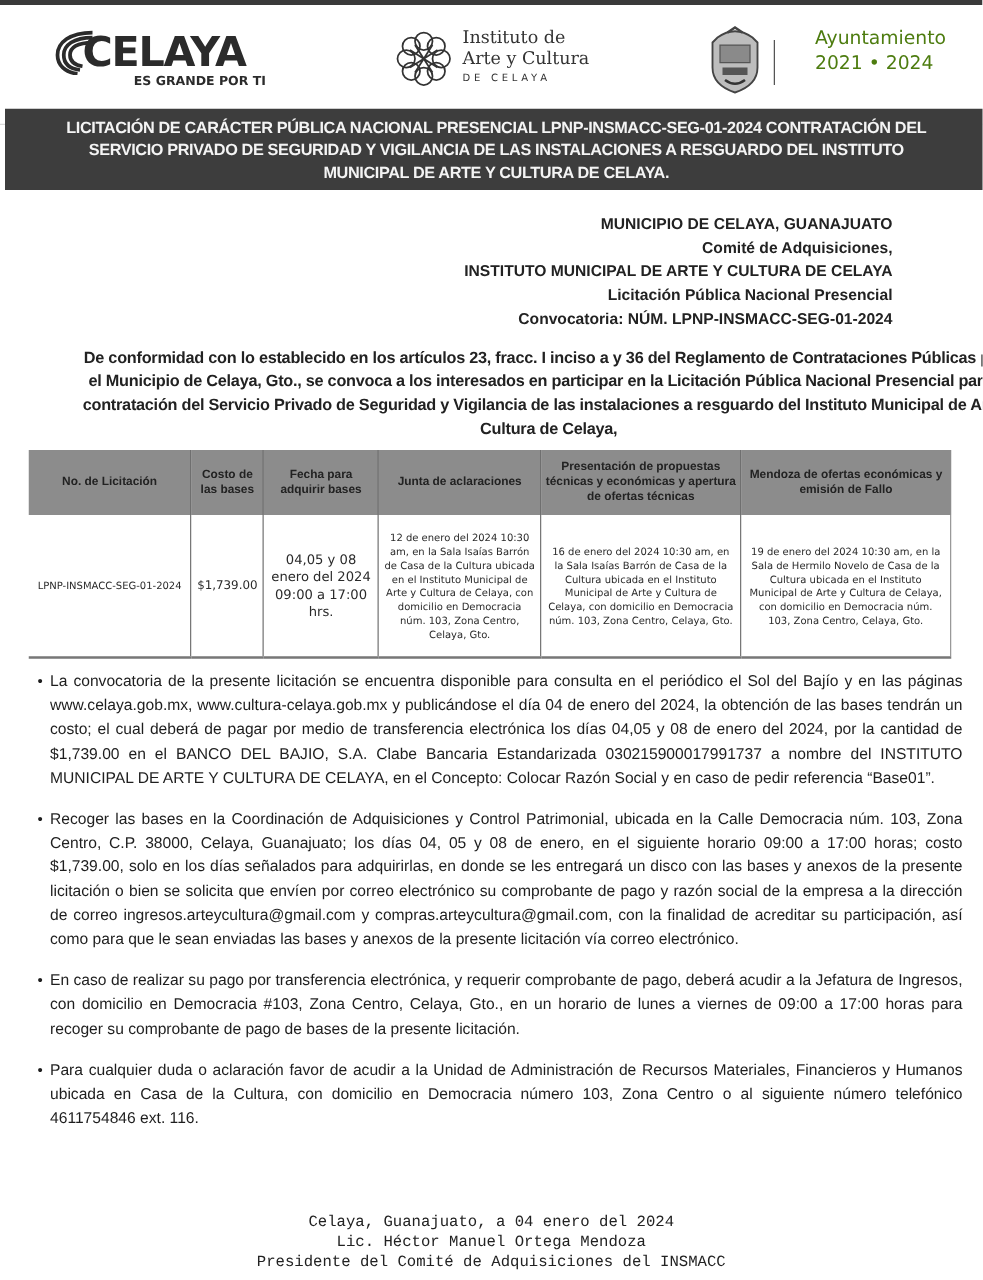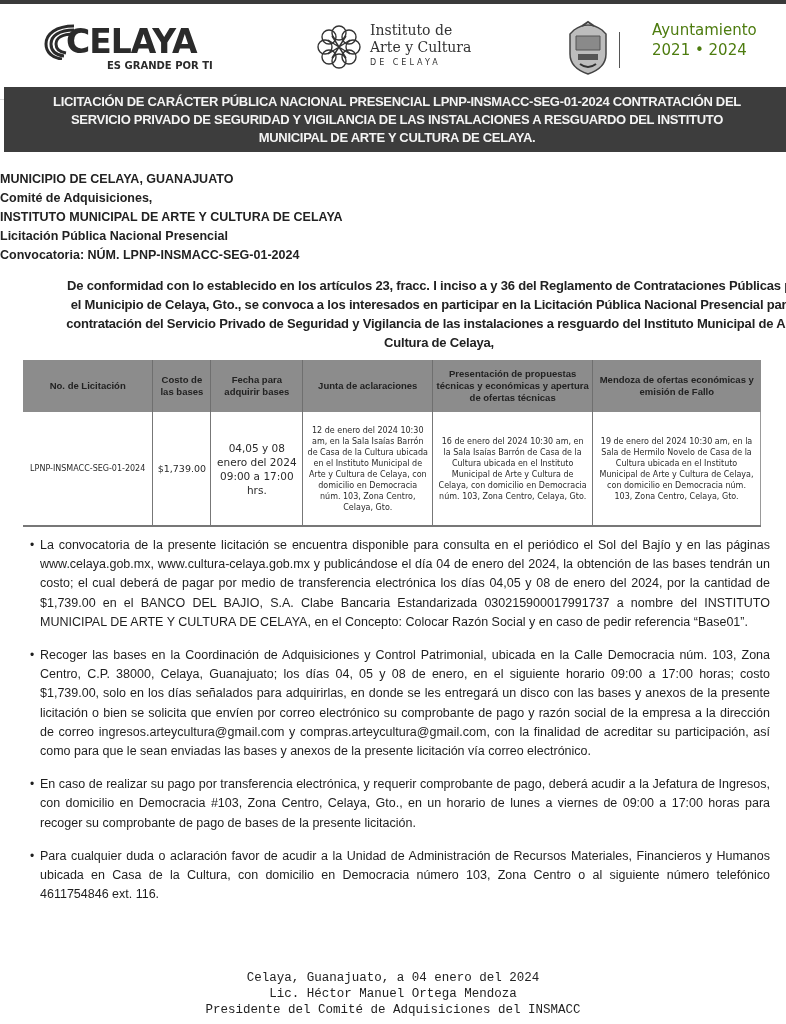--- a/index.html
+++ b/index.html
@@ -24,21 +24,21 @@
   .ayunt-logo { position: absolute; left: 564px; top: 16px; width: 200px; height: 58px; }
   .shield { position: absolute; left: 0; top: 0; width: 48px; height: 58px; }
   .ayunt-sep { position: absolute; left: 55px; top: 12px; width: 1px; height: 36px; background: #555; }
   .ayunt-text { position: absolute; left: 64px; top: 0; color: #4d7c0f; font-size: 15px; line-height: 20px; white-space: nowrap; margin-left: 24px; }
 
   
   .banner { position: absolute; left: 4px; top: 87px; width: 786px; height: 65px; background: #3d3d3d; color: #f4f4f4; text-align: center; padding-top: 6px; }
   .banner p { font-size: 13px; font-weight: bold; line-height: 18px; letter-spacing: -0.3px; white-space: nowrap; font-family: "Liberation Sans", sans-serif; }
 
   
-  .heading { position: absolute; left: 0; top: 170px; width: 714px; text-align: left; }
+  .heading { position: absolute; left: 0; top: 170px; width: 714px; text-align: right; }
   .heading p { font-size: 12.5px; font-weight: bold; line-height: 19px; color: #222; white-space: nowrap; font-family: "Liberation Sans", sans-serif; }
 
   .intro { position: absolute; left: 20px; top: 276px; width: 750px; text-align: center; margin-left: 44px; }
   .intro p { font-size: 13px; font-weight: bold; line-height: 19px; color: #222; letter-spacing: -0.2px; font-family: "Liberation Sans", sans-serif; }
 
   
   .tbl { position: absolute; left: 23px; top: 360px; border-collapse: collapse; width: 738px; }
   .tbl th { background: #8c8c8c; color: #222; font-size: 9.5px; font-weight: bold; line-height: 12px; text-align: center; vertical-align: middle; height: 52px; border-right: 1px solid #6f6f6f; padding: 2px 3px; font-family: "Liberation Sans", sans-serif; }
   .tbl th:last-child { border-right: none; }
   .tbl td { font-size: 8px; line-height: 11px; text-align: center; vertical-align: middle; height: 114px; border-right: 1px solid #777; border-bottom: 2px solid #777; padding: 2px 4px; color: #2a2a2a; margin-top: 40px; }

